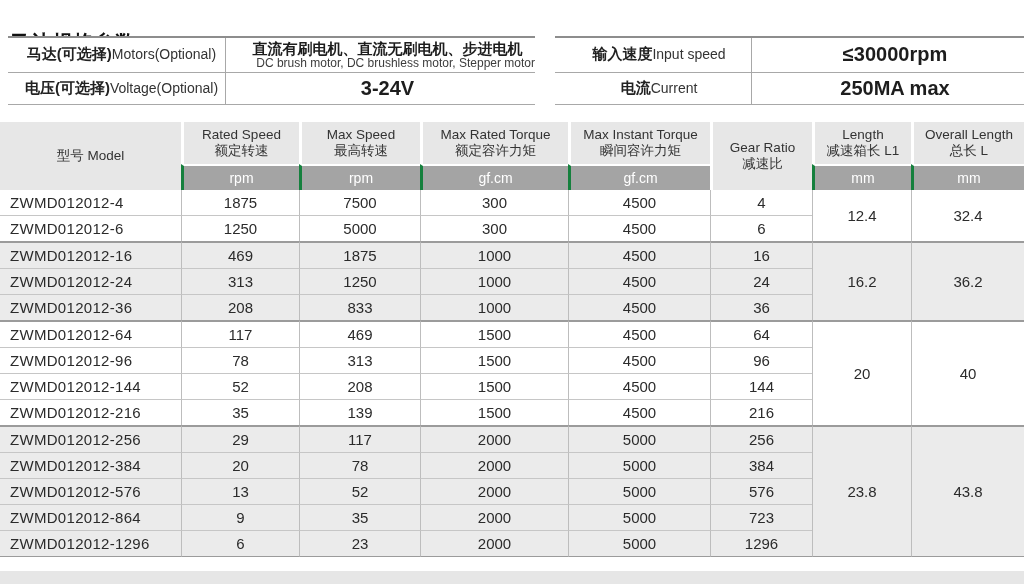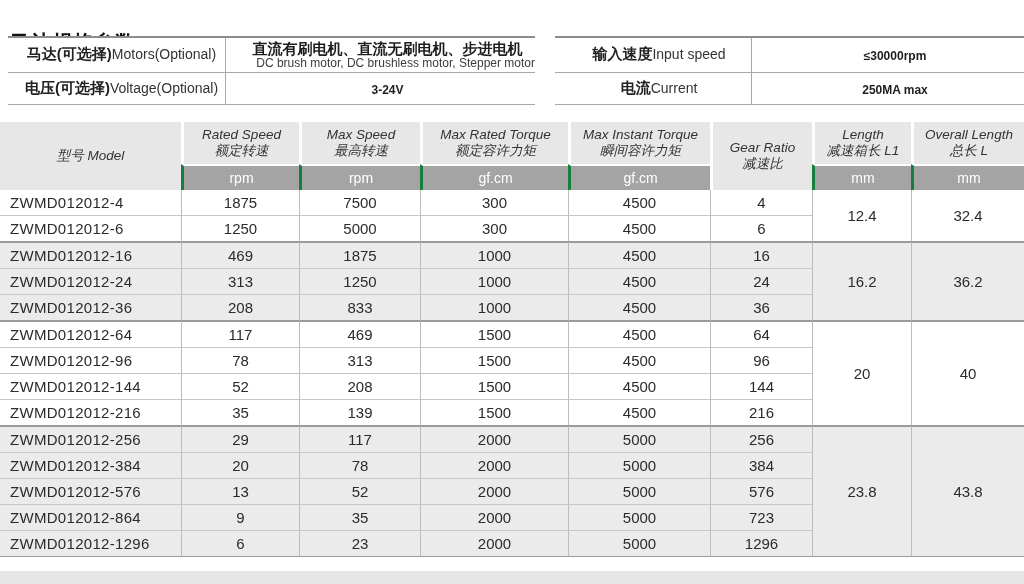--- a/index.html
+++ b/index.html
@@ -22,28 +22,28 @@
   .info-table td{border-bottom:1px solid #a8a8a8;vertical-align:middle;padding:0;}
   .info-table tr.r1{height:35px;}
   .info-table tr.r2{height:32px;background:#ebebeb;}
   .it-left td.lbl{width:207px;padding-left:10px;}
   .it-right td.lbl{width:184px;padding-left:12px;}
   .info-table td.val{border-left:1px solid #a8a8a8;padding-left:14px;}
   .lz{font-size:15px;font-weight:bold;color:#222;}
   .le{font-size:14px;color:#333;}
   .vmain{font-size:15px;font-weight:bold;color:#1d1d1d;line-height:17px;display:block;}
   .vsub{font-size:12px;color:#3c3c3c;line-height:13px;display:block;text-align:right;}
-  .vbig{font-size:12px;font-weight:bold;color:#1d1d1d;}
+  .vbig{font-size:20px;font-weight:bold;color:#1d1d1d;}
 
   
   table.spec{position:absolute;top:122px;left:0;width:1024px;
     border-collapse:separate;border-spacing:0;table-layout:fixed;}
   table.spec th,table.spec td{padding:0;margin:0;}
   thead th{background:#e7e7e7;font-weight:normal;}
-  tr.h-top th{height:42px;font-size:13.5px;color:#333;vertical-align:middle;text-align:center;font-style:italic;}
+  tr.h-top th{height:42px;font-size:13.5px;color:#333;vertical-align:middle;text-align:center;}
   tr.h-top .hl{display:block;line-height:16px;}
   th.sep{border-left:3px solid #ffffff;}
   th.model-h{text-align:left;vertical-align:bottom;padding:0 0 12px 10px;font-size:16px;color:#222;}
   tr.h-unit th{height:24px;background:#a4a4a4;color:#ffffff;font-size:14px;
     border-top:2px solid #ffffff;border-left:3px solid #15803d;text-align:center;}
   tbody td{height:25px;font-size:15px;text-align:center;color:#2b2b2b;
     border-top:1px solid #c6c6c6;vertical-align:middle;background:#fff;}
   tbody td.vline{border-left:1px solid #bdbdbd;}
   tbody td.c-model{text-align:left;padding-left:10px;letter-spacing:0.3px;}
   tr.first-row td{border-top:none;}

